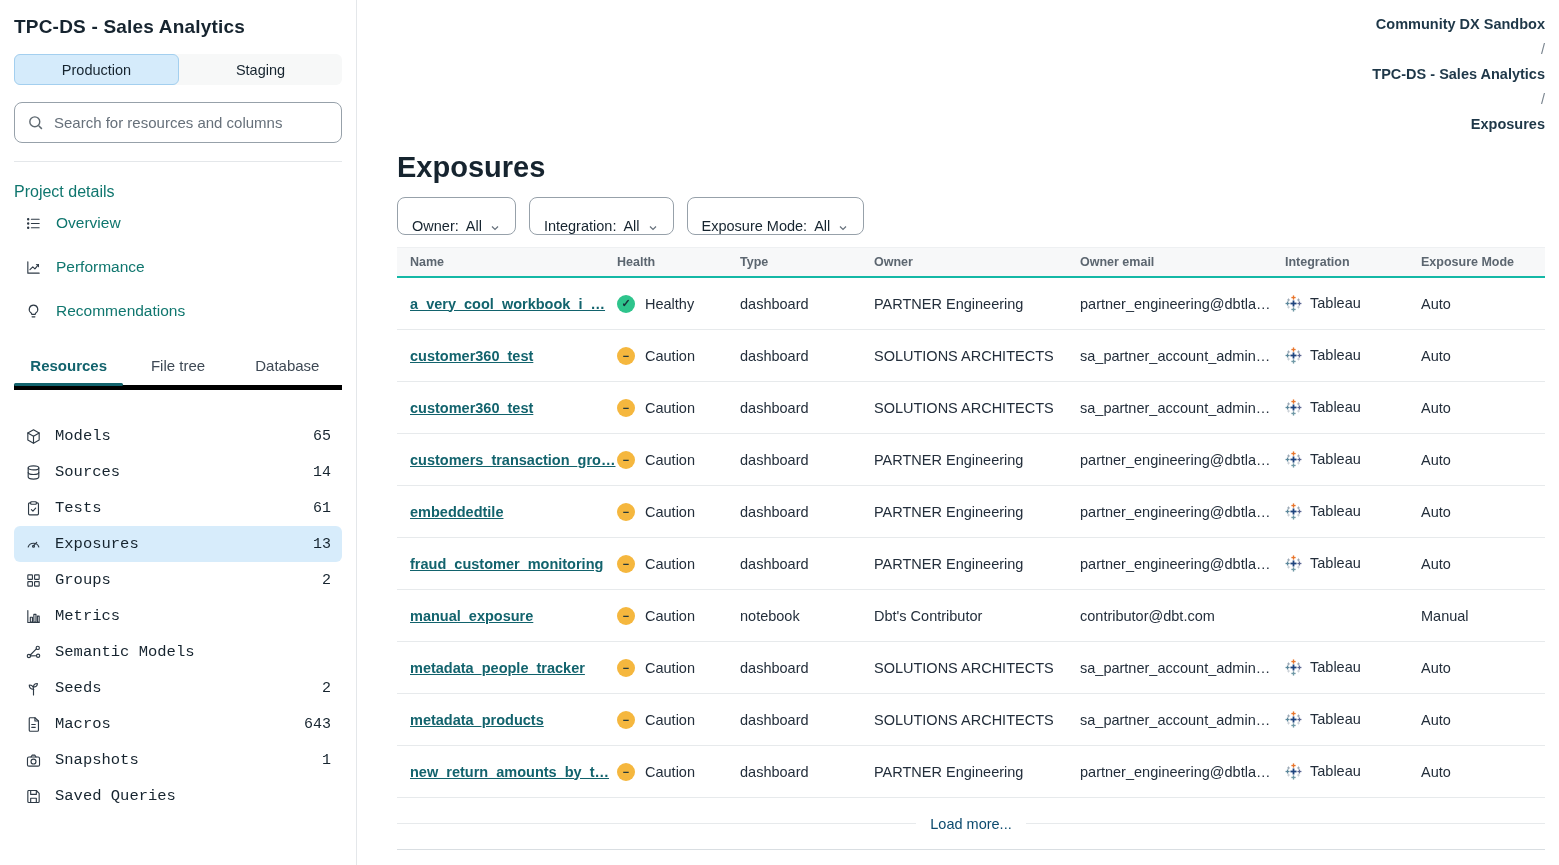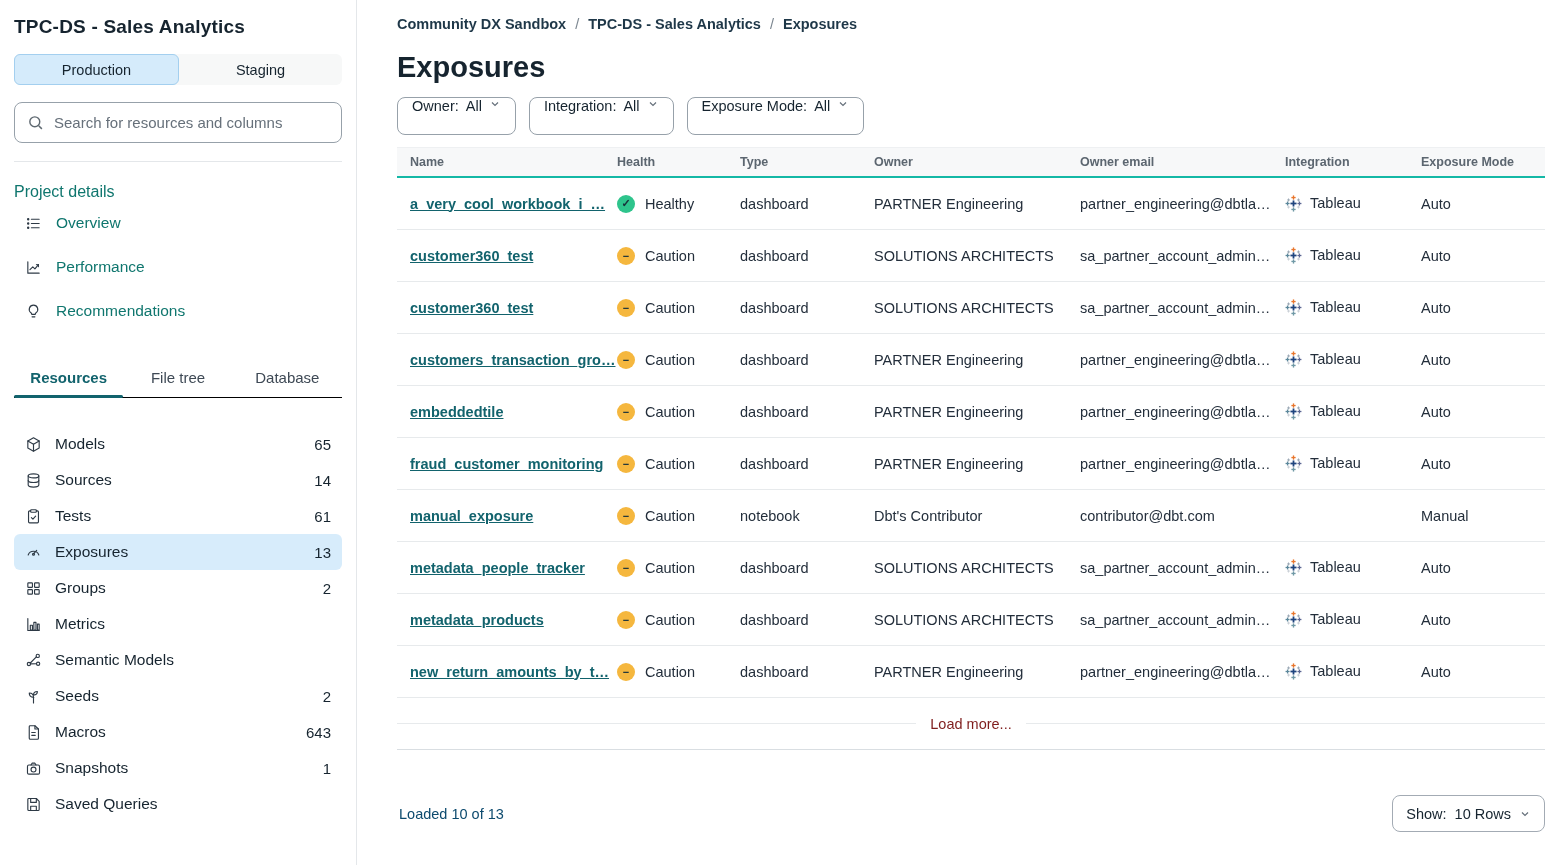--- a/index.html
+++ b/index.html
@@ -16,52 +16,52 @@
   .seg-item { flex:1; display:flex; align-items:center; justify-content:center; font-size:14.5px; color:#16242f; cursor:pointer; border-radius:6px; }
   .seg-item.active { background:#d5ebfb; border:1px solid #a3cfef; font-weight:400; }
   .search-box { margin-top:17px; height:41px; border:1px solid #97a1aa; border-radius:8px; display:flex; align-items:center; padding:8px 12px; gap:10px; }
   .search-box svg { flex:none; }
   .search-box input { border:none; outline:none; flex:1; font:inherit; font-size:15px; color:#16242f; background:transparent; }
   .search-box input::placeholder { color:#66707a; }
   .side-divider { height:1px; background:#e4e7ea; margin-top:18px; }
   .proj-details-label { margin-top:21px; font-size:16px; color:#0f766e; }
   .detail-link { height:44px; display:flex; align-items:center; gap:14px; padding-left:11px; cursor:pointer; }
   .detail-link .lbl { font-size:15.5px; color:#0f766e; }
-  .side-tabs { display:flex; margin-top:36px; border-bottom:1px solid #000000; }
+  .side-tabs { display:flex; margin-top:24px; border-bottom:5px solid #000000; }
   .side-tab { flex:1; text-align:center; padding-bottom:11px; font-size:15px; color:#3e4955; cursor:pointer; position:relative; }
   .side-tab.active { color:#12636d; font-weight:700; }
   .side-tab.active::after { content:""; position:absolute; left:0; right:0; bottom:-1px; height:3px; background:#12636d; border-radius:2px; }
-  .res-list { margin-top:28px; }
+  .res-list { margin-top:28px;font-family:Liberation Mono, monospace; }
   .res-item { height:36px; display:flex; align-items:center; gap:13px; padding:0 11px; border-radius:6px; cursor:pointer; }
   .res-item.selected { background:#d7ecfb; }
   .res-item .lbl { font-size:15.5px; color:#16242f; }
   .res-item .cnt { margin-left:auto; font-size:15px; color:#16242f; }
   
   .main { flex:1; padding:16px 14px 0 40px; }
-  .breadcrumb { display:flex; align-items:flex-end; gap:9px; font-size:14.5px; font-weight:700; color:#1e3748; }
+  .breadcrumb { display:flex; align-items:flex-end; gap:9px; font-size:14.5px; font-weight:700; color:#1e3748;flex-direction:column; }
   .breadcrumb .sep { color:#7a858f; font-weight:400; }
   .breadcrumb .bc-link { cursor:pointer; }
   .page-title { margin-top:19px; font-size:29px; font-weight:600; color:#16242f; }
   .filters { display:flex; gap:13px; margin-top:13px; }
-  .filter-btn { height:38px; border:1px solid #97a1aa; border-radius:8px; background:#fff; display:flex; align-items:flex-start; gap:7px; padding:0 14px; font-size:14.5px; color:#16242f; cursor:pointer; }
+  .filter-btn { height:38px; border:1px solid #97a1aa; border-radius:8px; background:#fff; display:flex; align-items:flex-end; gap:7px; padding:0 14px; font-size:14.5px; color:#16242f; cursor:pointer; }
   .filter-btn .chev { display:flex; color:#66707b; }
   
   .table { margin-top:12px; }
   .t-head, .t-row { display:grid; grid-template-columns:207px 123px 134px 206px 205px 136px 1fr; align-items:center; padding-left:13px; }
   .t-head { height:31px; background:#f7f8f9; border-top:1px solid #eef0f2; border-bottom:2px solid #14b8a6; font-size:12.5px; font-weight:700; color:#5c6670; }
   .t-row { height:52px; border-bottom:1px solid #e7eaec; font-size:14.5px; color:#232e3b; }
   .name-link { color:#12636d; font-weight:600; text-decoration:underline; cursor:pointer; white-space:nowrap; overflow:hidden; }
   .health-cell { display:flex; align-items:center; gap:10px; }
   .badge { width:18px; height:18px; border-radius:50%; display:flex; align-items:center; justify-content:center; font-size:11px; font-weight:700; color:#17313b; flex:none; }
   .badge.healthy { background:#2ec48c; }
   .badge.caution { background:#f5b73e; }
   .integ-cell { display:flex; align-items:flex-start; gap:8px; }
   .load-more-row { height:51px; display:flex; align-items:center; }
   .lm-line { flex:1; height:1px; background:#e7eaec; }
-  .load-more { color:#7f1d1d; font-size:14.5px; margin:0 14px; cursor:pointer; }
+  .load-more { color:#0c4a6e; font-size:14.5px; margin:0 14px; cursor:pointer; }
   .bottom-divider { height:1px; background:#d9dee2; }
   .page-footer { margin-top:45px; display:flex; align-items:center; justify-content:space-between; }
   .loaded-text { font-size:14.5px; color:#0c4a6e; padding-left:2px; }
   .show-btn { height:37px; border:1px solid #a3abb4; border-radius:8px; background:#fff; display:flex; align-items:center; gap:8px; padding:0 13px; font-size:14.5px; color:#16242f; cursor:pointer; }
   .show-btn .chev { display:flex; color:#66707b; }
   .icon16 { width:17px; height:17px; display:flex; align-items:center; justify-content:center; flex:none; }
 </style>
 </head>
 <body>
 

